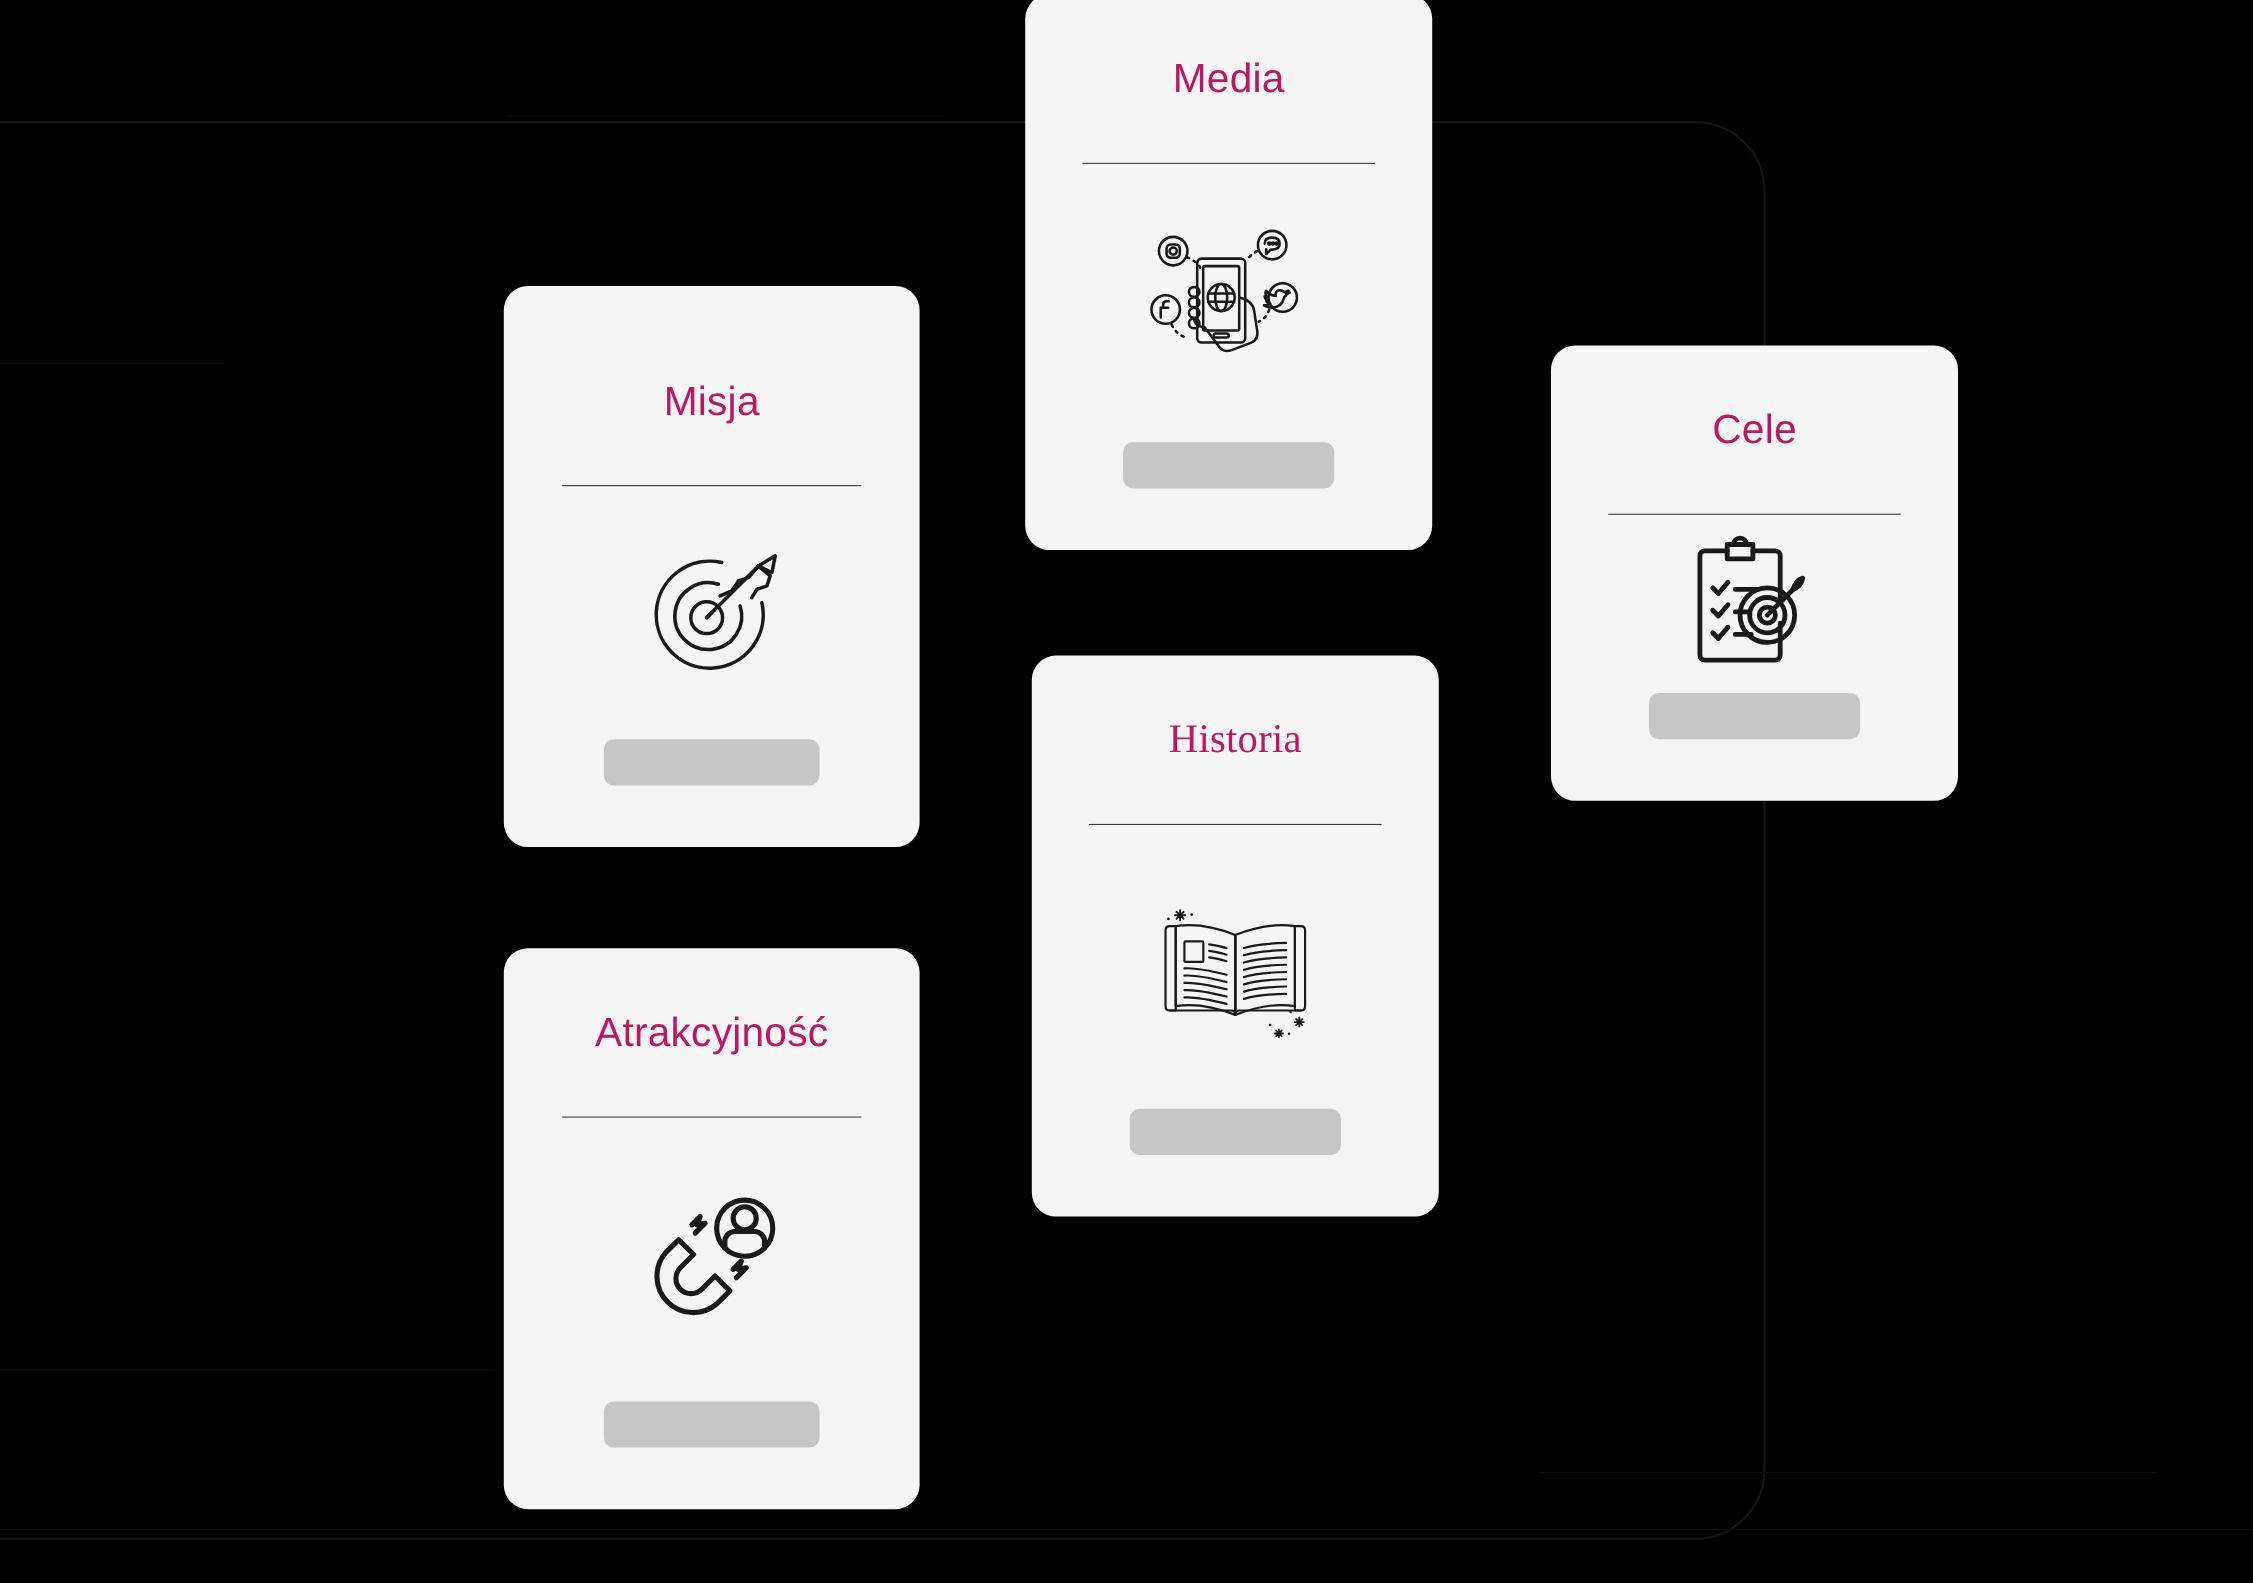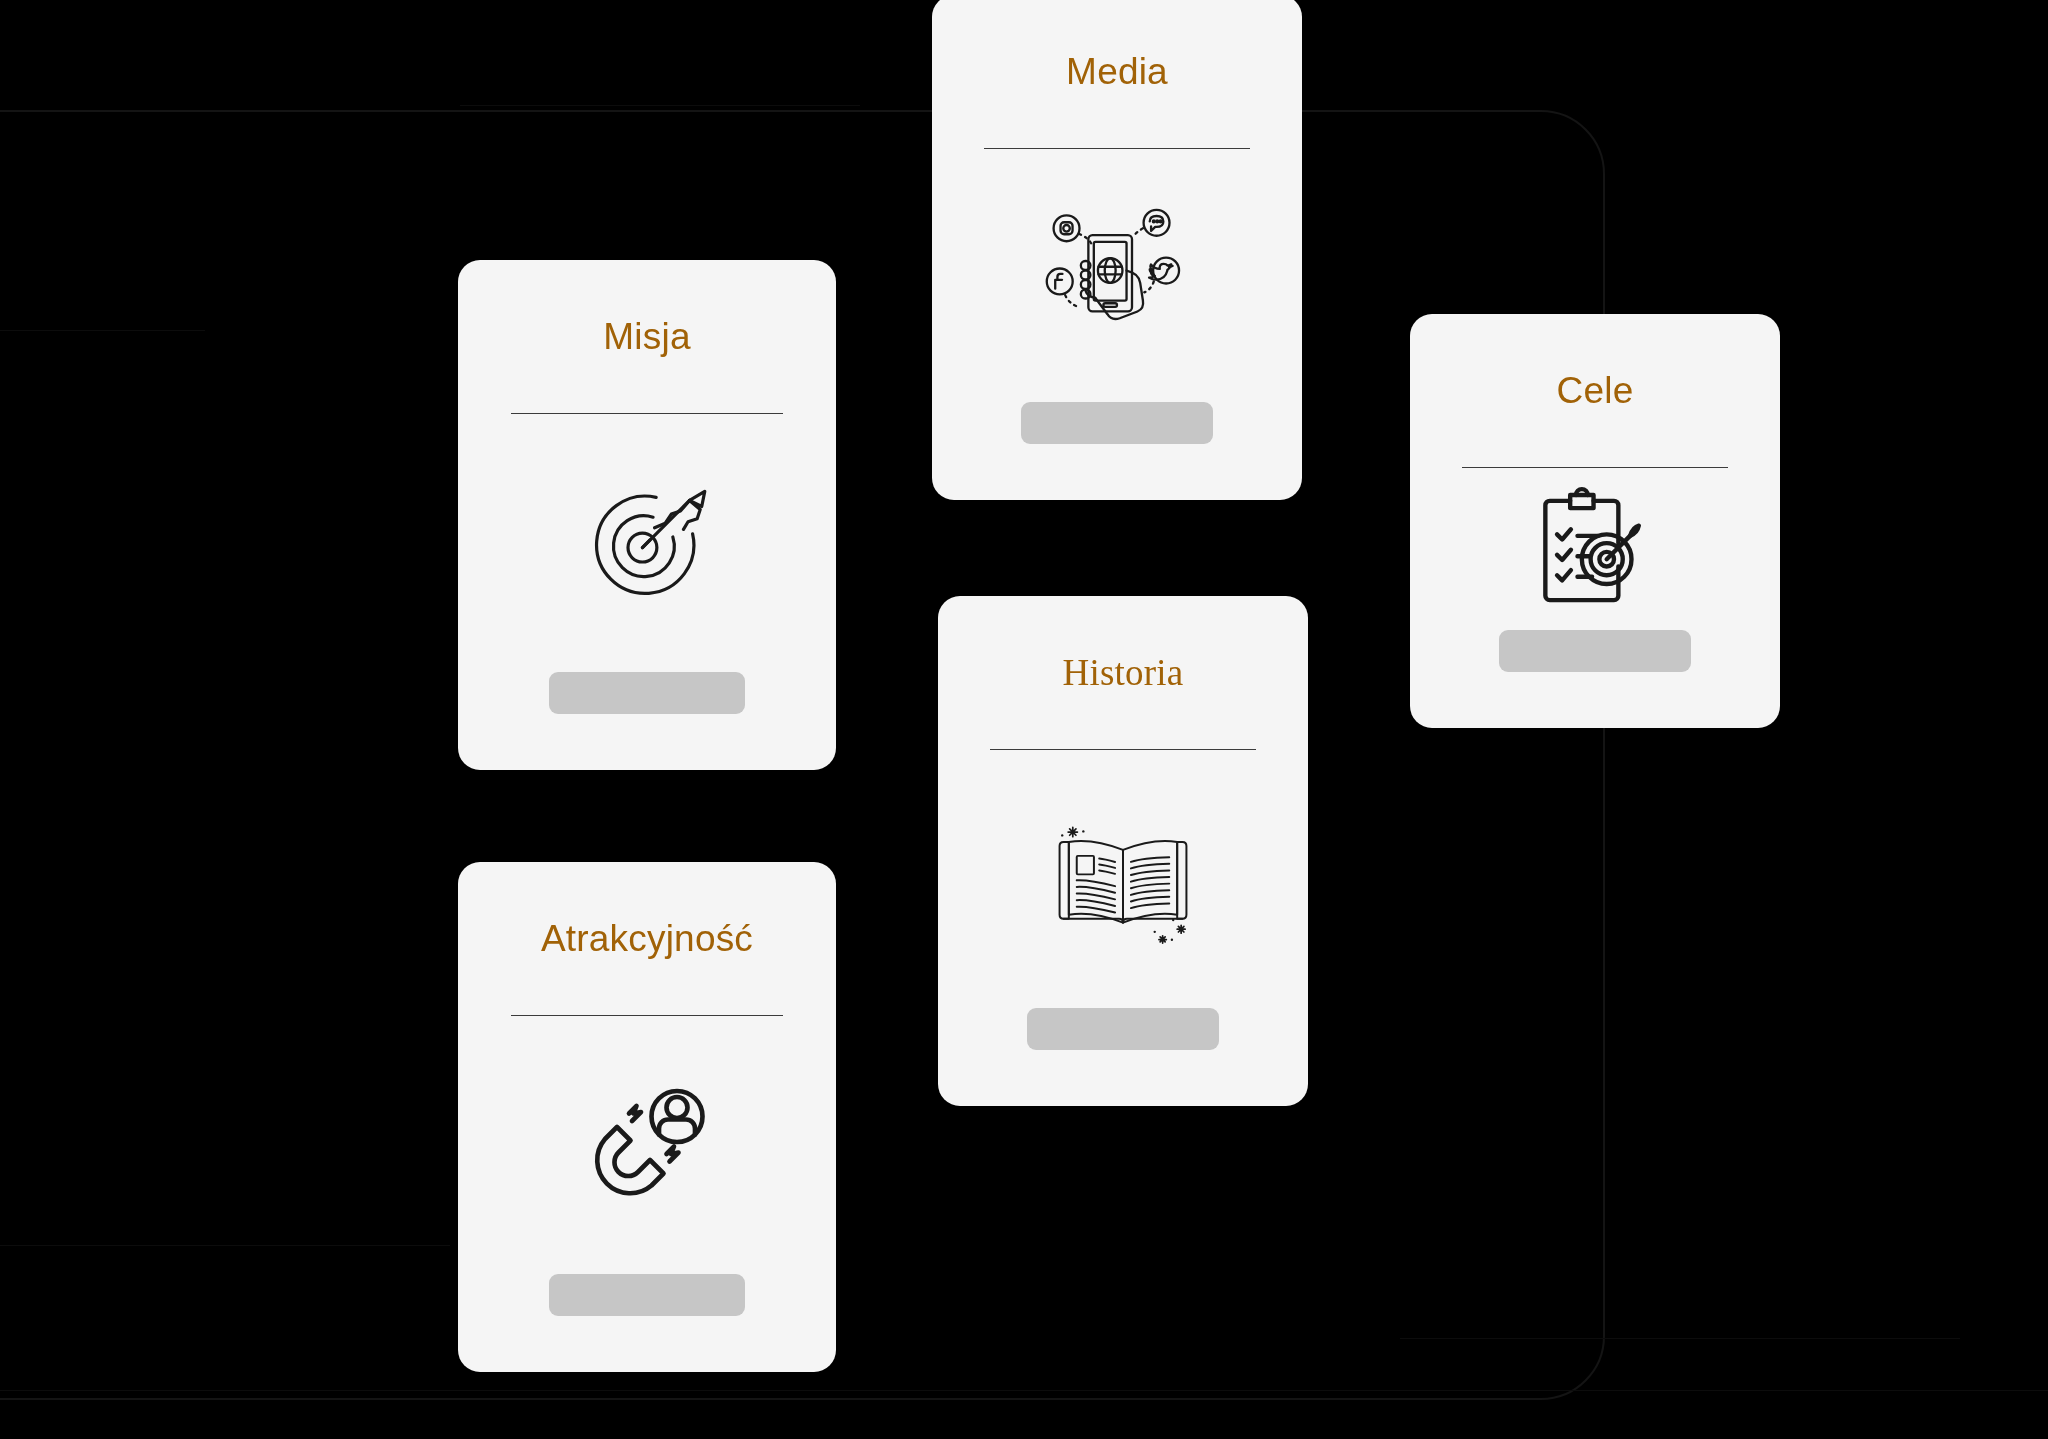--- a/index.html
+++ b/index.html
@@ -54,21 +54,21 @@
     border-radius: 22px;
     box-sizing: border-box;
     display: flex;
     flex-direction: column;
     align-items: center;
   }
 
   .card-title {
     font-size: 37px;
     font-weight: 300;
-    color: #a16207;
+    color: #be185d;
     letter-spacing: 0.2px;
     line-height: 1;
     text-align: center;
     white-space: nowrap;
   }
 
   .card-divider {
     height: 1px;
     background: #3b3b3b;
     width: 72%;
@@ -93,21 +93,21 @@
   }
 
   
   #card-misja        { left: 458px; top: 260px;  width: 378px; height: 510px; }
   #card-media        { left: 932px; top: -5px;   width: 370px; height: 505px; }
   #card-cele         { left: 1410px;top: 314px;  width: 370px; height: 414px; }
   #card-historia     { left: 938px; top: 596px;  width: 370px; height: 510px; }
   #card-atrakcyjnosc { left: 458px; top: 862px;  width: 378px; height: 510px; }
 
   
-  #card-misja        .card-title        { margin-top: 58px; }
+  #card-misja        .card-title        { margin-top: 86px; }
   #card-media        .card-title        { margin-top: 58px; }
   #card-cele         .card-title        { margin-top: 58px; }
   #card-historia     .card-title        { margin-top: 58px; font-family: Liberation Serif, serif; }
   #card-atrakcyjnosc .card-title        { margin-top: 58px; }
 
   #card-misja        .card-divider,
   #card-media        .card-divider,
   #card-cele         .card-divider,
   #card-historia     .card-divider,
   #card-atrakcyjnosc .card-divider      { margin-top: 58px; }

